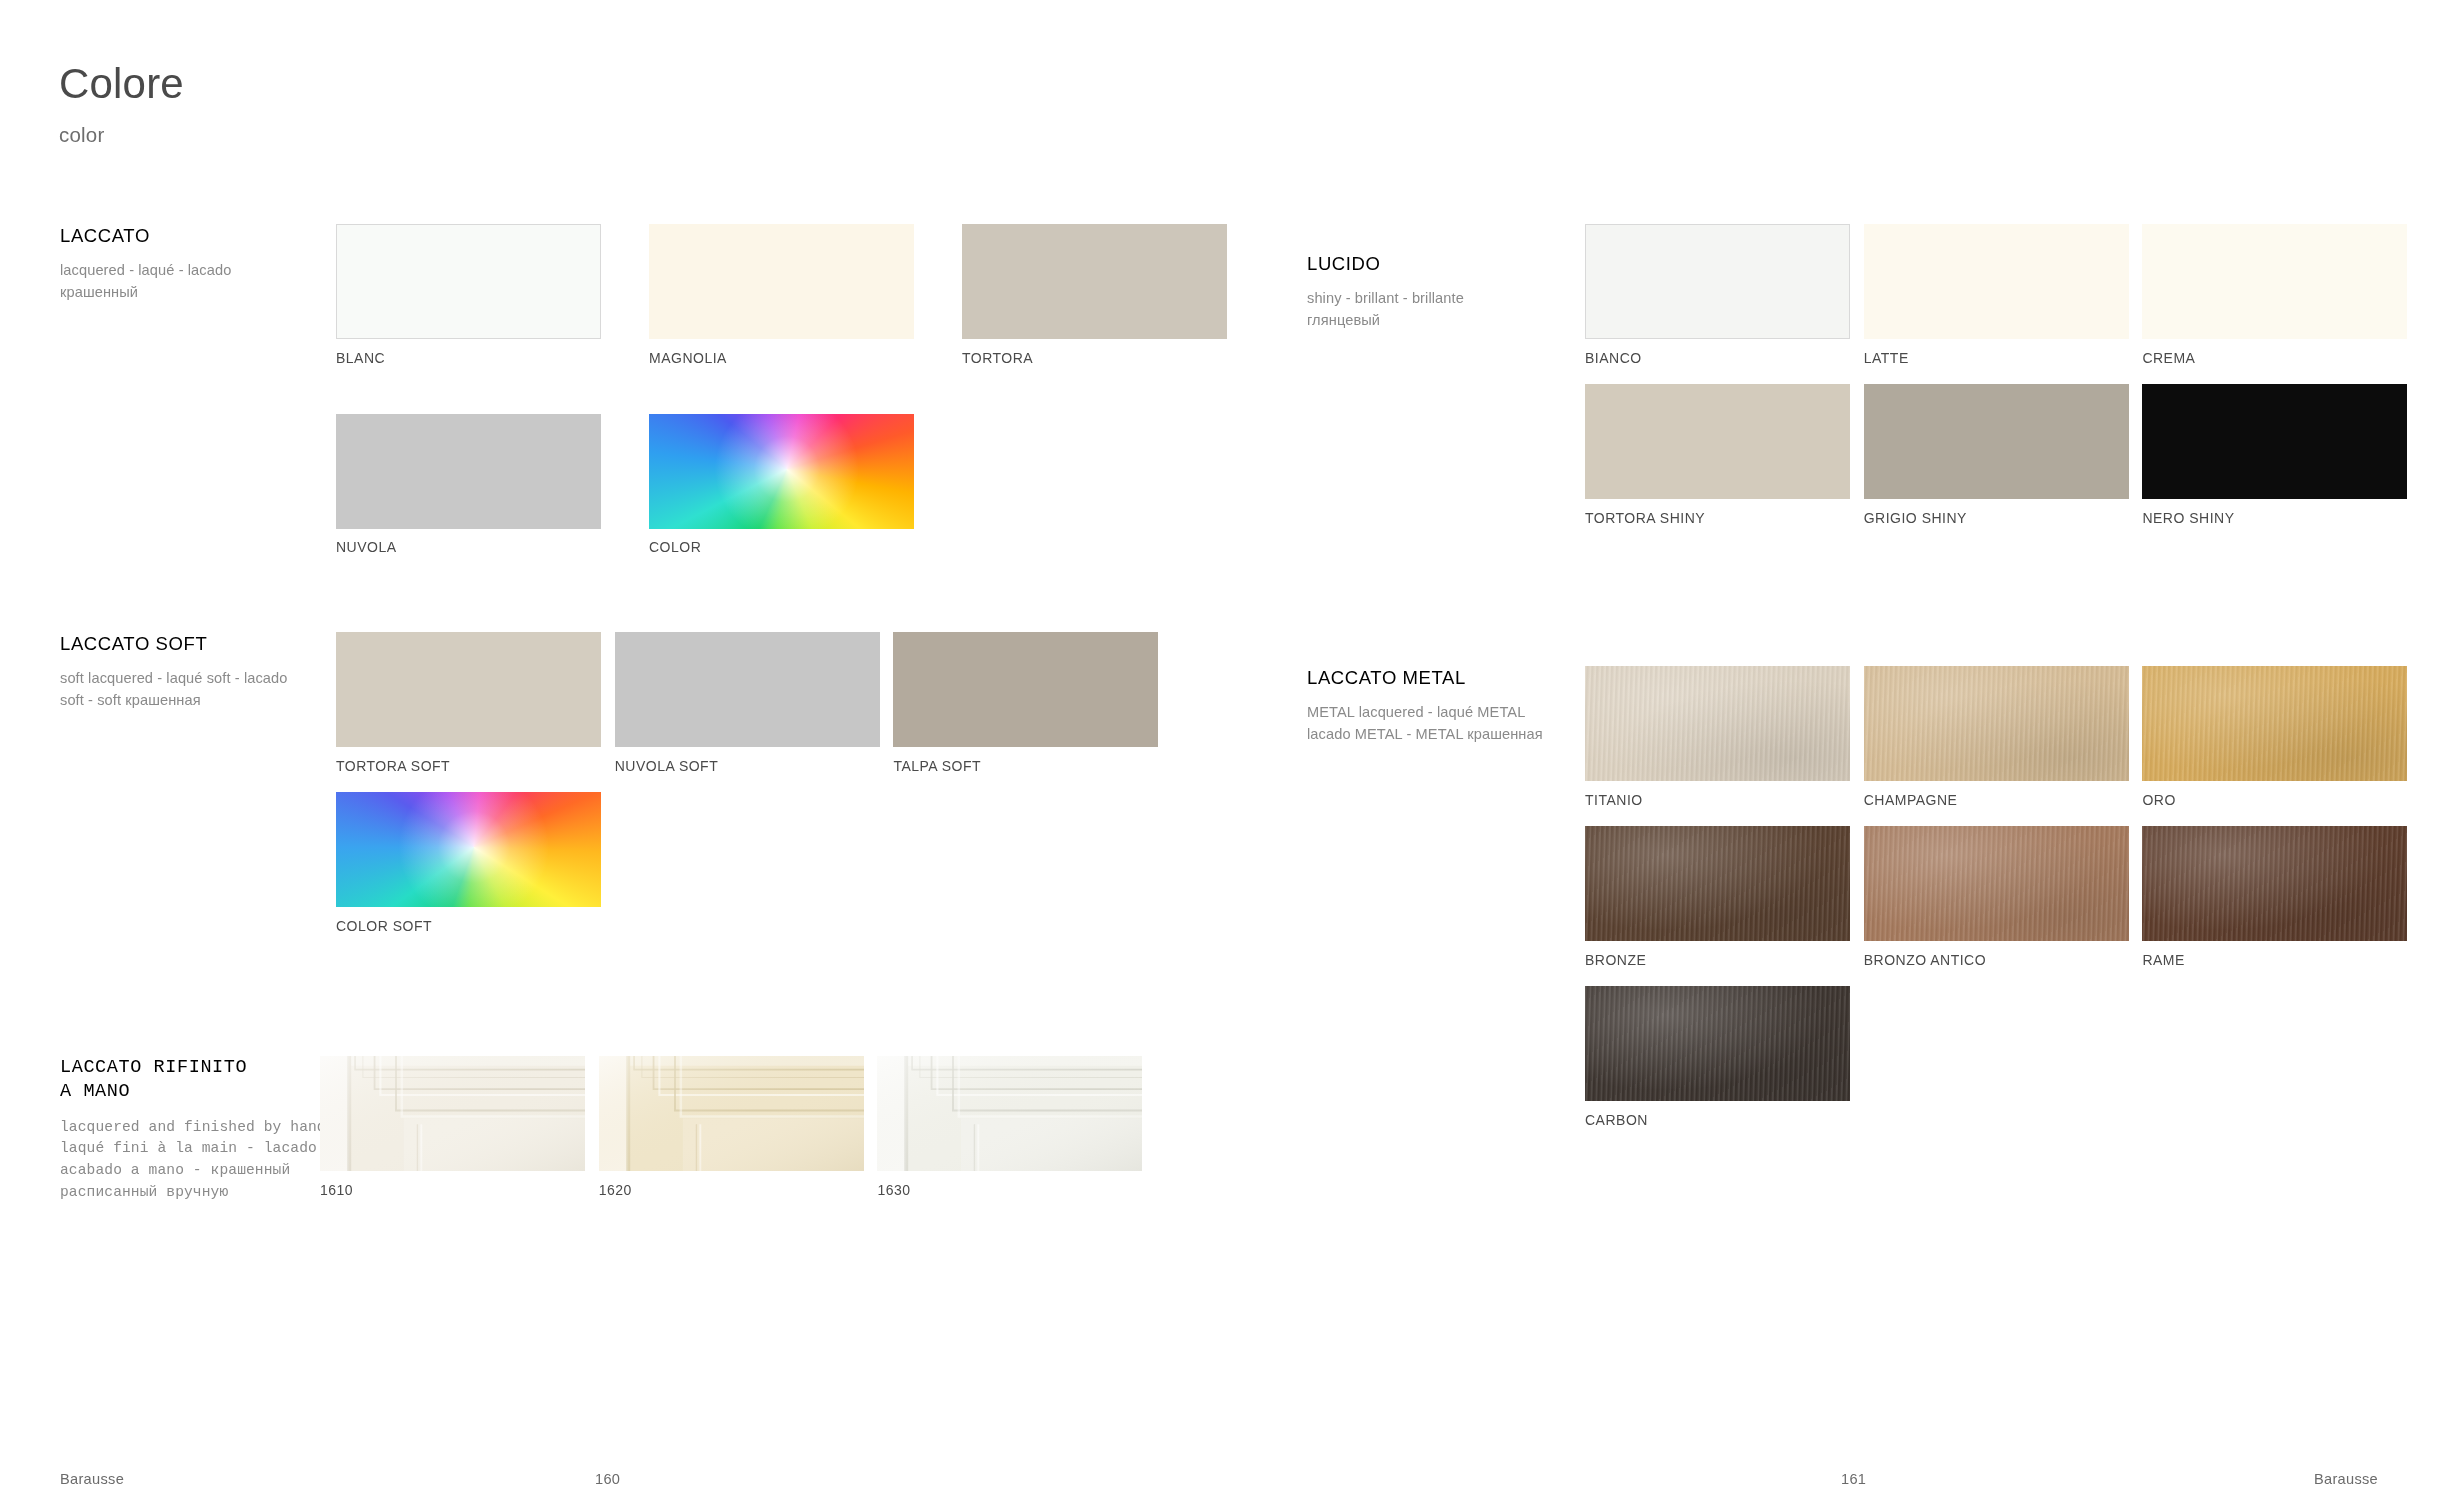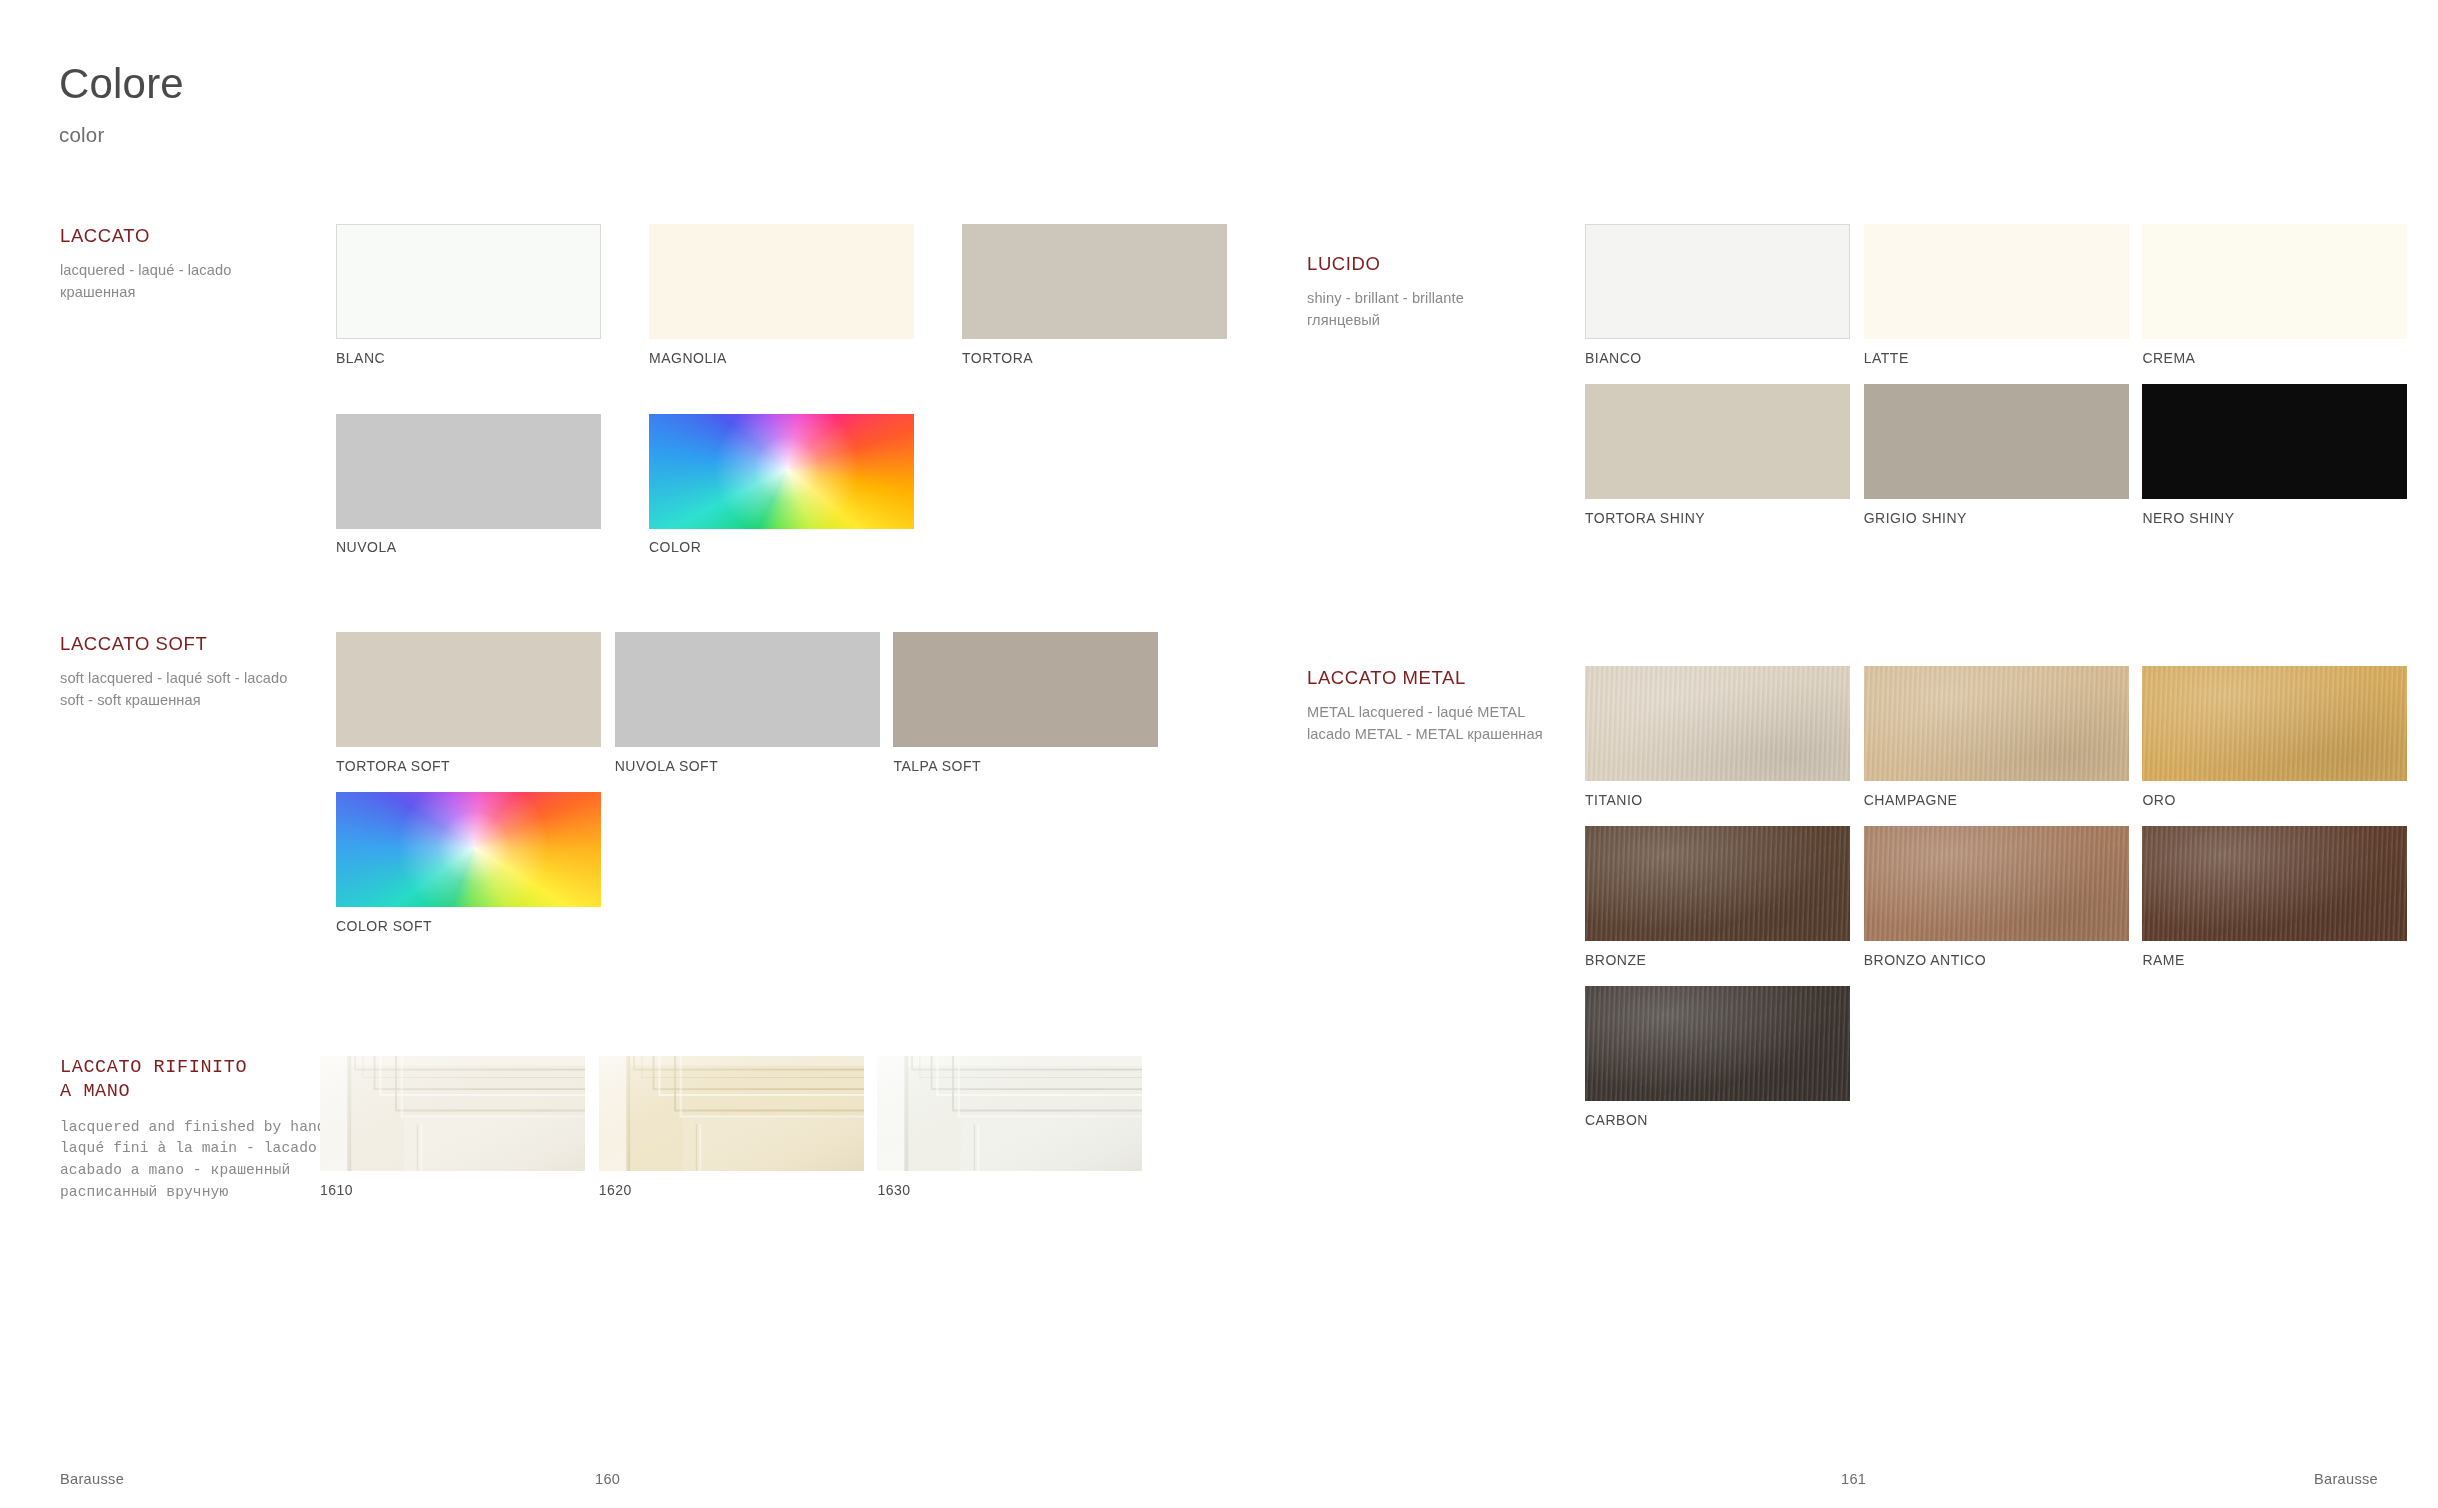--- a/index.html
+++ b/index.html
@@ -35,21 +35,21 @@
   .page-left  { left: 0;      width: 1219px; }
   .page-right { left: 1219px; width: 1219px; }
 
   
   .category { position: absolute; }
 
   .cat-text { position: absolute; left: 0; top: 0; width: 293px; }
   .cat-title {
     font-size: 18.5px;
     font-weight: 400;
-    color: #7f1d1d;
+    color: #000000;
     letter-spacing: 0.6px;
     line-height: 1.32;
   }
   .cat-desc {
     font-size: 14.6px;
     font-weight: 400;
     color: #8a8a8a;
     line-height: 1.5;
     margin-top: 11.7px;
     letter-spacing: 0.1px;
@@ -159,21 +159,21 @@
   <div class="page-title">Colore</div>
   <div class="page-subtitle">color</div>
 </div>
 
 <div class="spread">
   <div class="page-col page-left" id="col-left">
       <div class="category" style="top: 224px; left: 0px; width: 1219px; height: 390px;">
         <div class="cat-text" style="left: 60px;">
           <div class="cat-title" style="white-space: pre-line;">LACCATO</div>
           <div class="cat-desc" style="white-space: pre-line;">lacquered - laqué - lacado
-крашенная</div>
+крашенный</div>
         </div>
         <div class="swatch-grid" style="left: 336px; top: 0px; gap: 48px;">
           <div class="swatch">
             <div class="swatch-chip bordered" style="background: rgb(248, 250, 248);"></div>
             <div class="swatch-label">BLANC</div>
           </div>
           <div class="swatch">
             <div class="swatch-chip" style="background: rgb(252, 246, 232);"></div>
             <div class="swatch-label">MAGNOLIA</div>
           </div>

